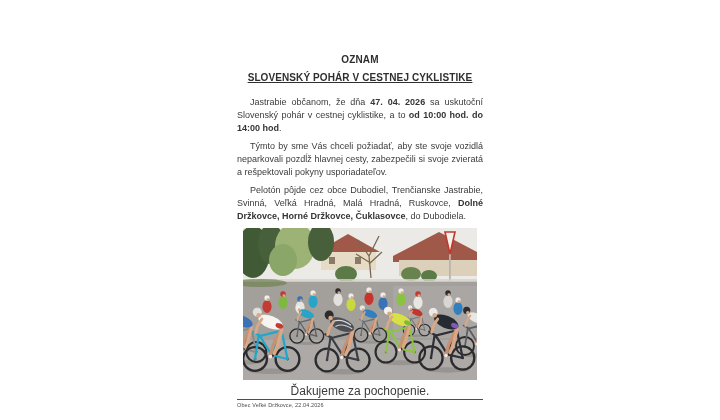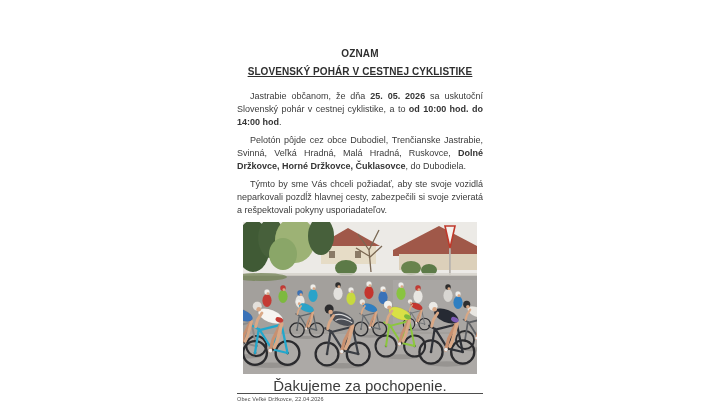--- a/index.html
+++ b/index.html
@@ -1,46 +1,46 @@
 <!DOCTYPE html>
 <html><head>
 <meta charset="utf-8">
 <style>
   html,body{margin:0;padding:0;}
   body{
     width:720px;height:420px;position:relative;background:#ffffff;
     font-family:"Liberation Sans", sans-serif;color:#3b3b3b;overflow:hidden;
   }
-  .doc{position:absolute;left:237px;top:10px;width:246px;}
+  .doc{position:absolute;left:237px;top:16px;width:246px;}
   .title{margin:37px 0 0;text-align:center;font-size:10px;font-weight:bold;
     color:#2f2f2f;line-height:13px;letter-spacing:.2px;}
   .subtitle{margin:5px 0 12px;text-align:center;font-size:10px;font-weight:bold;
     color:#2f2f2f;line-height:13px;text-decoration:underline;letter-spacing:.1px;}
   .paras{margin-top:12px;}
   .paras p{margin:0 0 5px;font-size:9px;line-height:13px;text-align:justify;
     text-indent:13px;color:#3b3b3b;}
   .paras b{font-weight:bold;color:#353535;}
   .photo-fig{margin:0 auto;width:234px;height:152px;padding:0;}
   .photo-fig svg{display:block;}
-  .closing{margin:5px 0 0;text-align:center;font-size:15px;line-height:13px;color:#3b3b3b;}
+  .closing{margin:5px 0 0;text-align:center;font-size:12px;line-height:13px;color:#3b3b3b;}
   .rule{margin:1px 0 0;border:none;border-top:1px solid #4d4d4d;height:0;}
   .footer-note{margin:2px 0 0;font-size:5.5px;line-height:7px;color:#4a4a4a;letter-spacing:.1px;}
 </style>
 </head>
 <body>
 
 <div class="doc">
 
   <h1 class="title">OZNAM</h1>
   <h2 class="subtitle">SLOVENSKÝ POHÁR V CESTNEJ CYKLISTIKE</h2>
 
   <div class="paras" id="paragraphs">
-      <p><span>Jastrabie občanom, že dňa </span><b>25. 05. 2026</b><span> sa uskutoční Slovenský pohár v cestnej cyklistike, a to </span><b>od 10:00 hod. do 14:00 hod</b><span>.</span></p>
+      <p><span>Jastrabie občanom, že dňa </span><b>47. 04. 2026</b><span> sa uskutoční Slovenský pohár v cestnej cyklistike, a to </span><b>od 10:00 hod. do 14:00 hod</b><span>.</span></p>
+      <p><span>Týmto by sme Vás chceli požiadať, aby ste svoje vozidlá neparkovali pozdĺž hlavnej cesty, zabezpečili si svoje zvieratá a rešpektovali pokyny usporiadateľov.</span></p>
       <p><span>Pelotón pôjde cez obce Dubodiel, Trenčianske Jastrabie, Svinná, Veľká Hradná, Malá Hradná, Ruskovce, </span><b>Dolné Držkovce, Horné Držkovce, Čuklasovce</b><span>, do Dubodiela.</span></p>
-      <p><span>Týmto by sme Vás chceli požiadať, aby ste svoje vozidlá neparkovali pozdĺž hlavnej cesty, zabezpečili si svoje zvieratá a rešpektovali pokyny usporiadateľov.</span></p>
     </div>
 
   <figure class="photo-fig">
     <svg width="234" height="152" viewBox="0 0 234 152">
       <defs>
         <filter id="soft">
             <feGaussianBlur stdDeviation="0.45"></feGaussianBlur>
           </filter>
       </defs>
 

